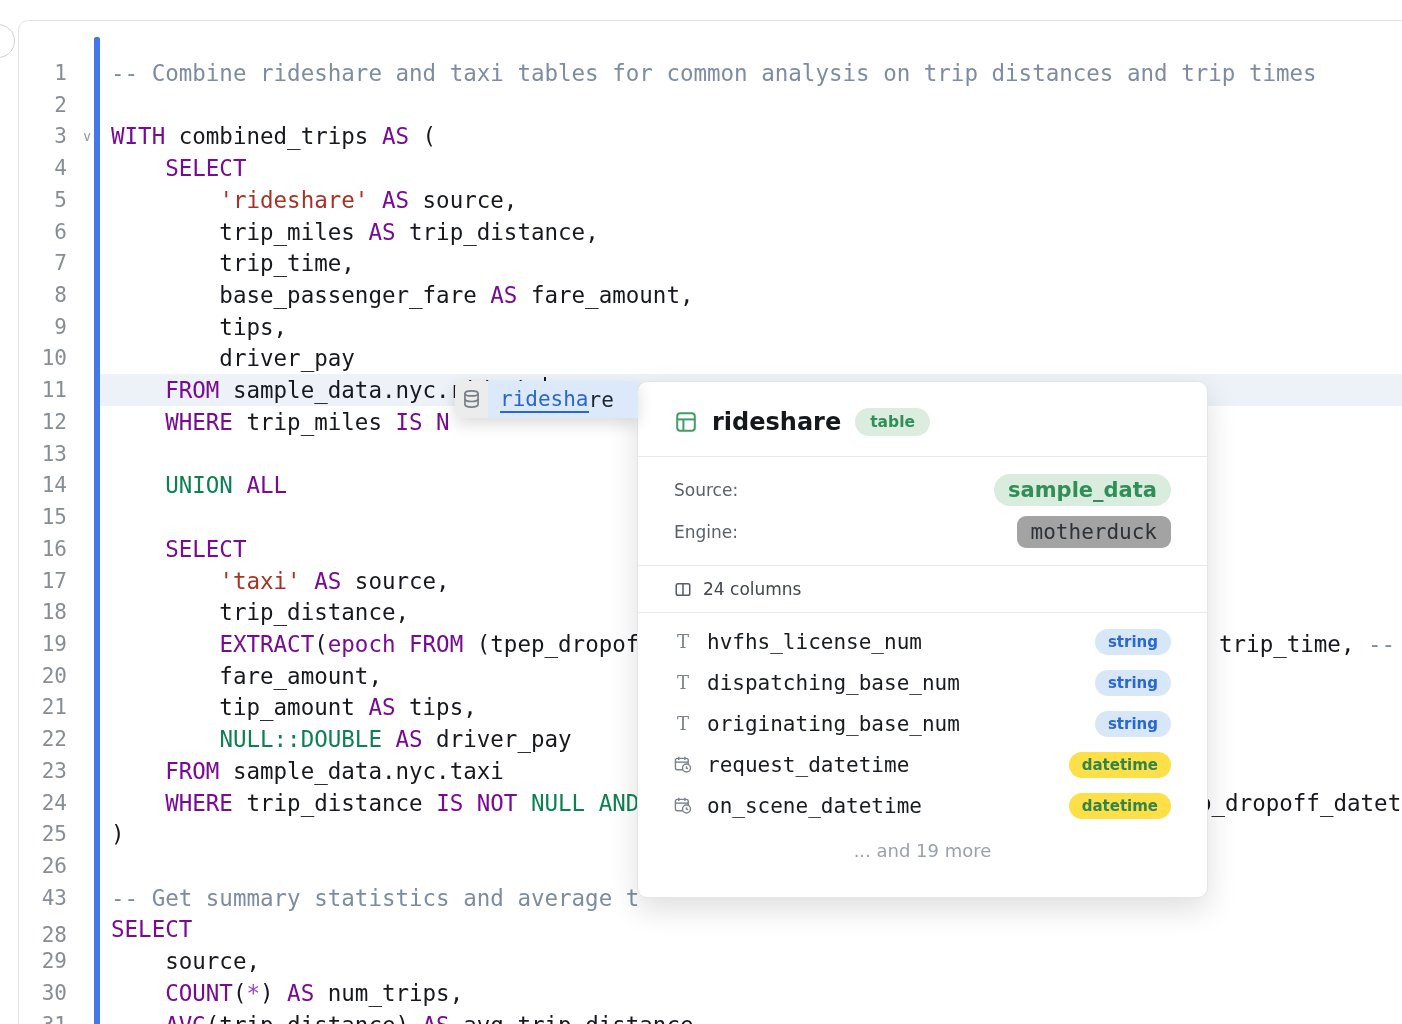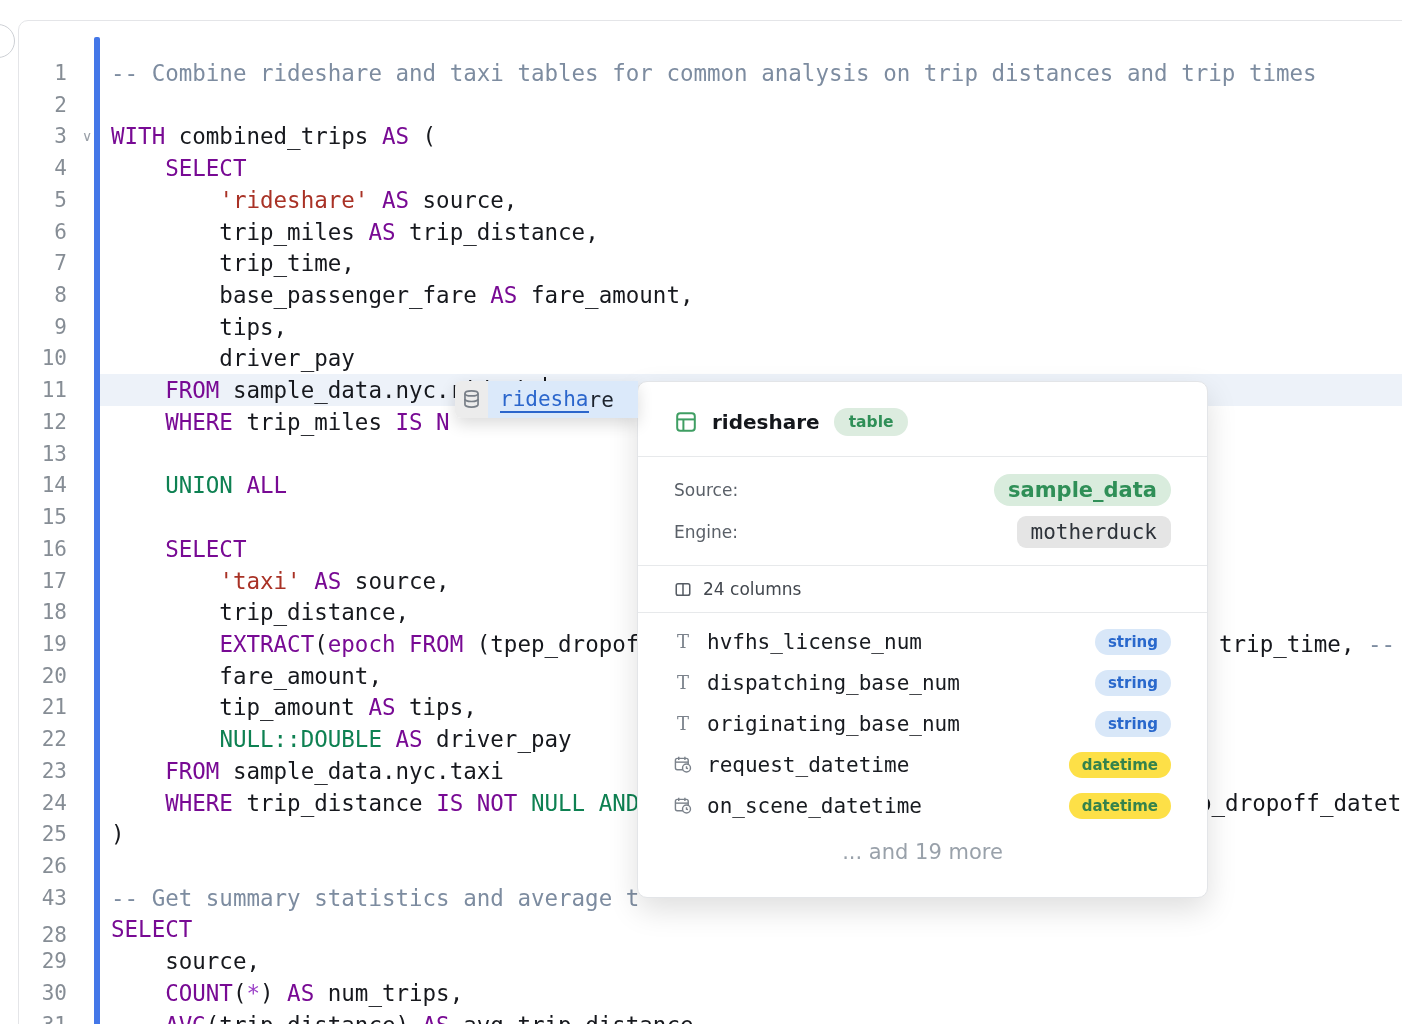--- a/index.html
+++ b/index.html
@@ -39,40 +39,40 @@
   .ac-item{width:150px;height:37px;background:#dbe9fa;display:flex;align-items:center;padding-left:12px;
     font-family:"DejaVu Sans Mono",monospace;font-size:21px;}
   .ac-match{color:#2b66cc;border-bottom:2px solid #2b66cc;}
   .ac-rest{color:#1d242e;}
 
   
   .popup{position:absolute;left:637px;top:381px;width:571px;height:517px;background:#ffffff;z-index:5;
     border:1px solid #e3e5e8;border-radius:10px;box-shadow:0 12px 30px rgba(0,0,0,.13);
     display:flex;flex-direction:column;}
   .p-header{padding:26px 36px 20px 36px;display:flex;align-items:center;gap:14px;}
-  .p-title{font-size:20px;font-weight:bold;color:#14171c;}
+  .p-title{font-size:24px;font-weight:bold;color:#14171c;}
   .pill{border-radius:999px;display:inline-block;text-align:center;}
   .title-badge{background:#dcecdf;color:#2f8f57;font-weight:bold;font-size:15.5px;padding:5px 15px;}
   .p-div{height:1px;background:#e7e9eb;margin:0;flex:none;}
   .p-meta{padding:12px 36px;}
   .meta-row{height:42px;display:flex;align-items:center;}
   .meta-label{font-size:17px;color:#5a6068;}
   .meta-badge{margin-left:auto;font-size:21px;padding:4px 14px;}
   .badge-green{background:#d9ecdd;color:#2f8f57;font-weight:bold;border-radius:999px;}
-  .badge-graymono{background:#e5e5e5;color:#2d3239;font-family:"DejaVu Sans Mono",monospace;border-radius:9px;}
+  .badge-graymono{background:#a3a3a3;color:#2d3239;font-family:"DejaVu Sans Mono",monospace;border-radius:9px;}
   .p-count{padding:13px 36px;display:flex;align-items:center;gap:11px;font-size:17px;color:#42474e;}
   .p-cols{padding:8px 36px 0 36px;}
   .col-row{height:41px;display:flex;align-items:center;gap:15px;}
   .col-name{font-family:"DejaVu Sans Mono",monospace;font-size:21px;color:#181b20;}
   .type-badge{margin-left:auto;font-size:15px;font-weight:bold;padding:4px 13px;border-radius:999px;}
   .type-string{background:#d8e7f8;color:#2968cc;}
   .type-datetime{background:#fde047;color:#35834c;}
   .ticon{font-family:"DejaVu Serif",serif;font-size:18px;color:#7b828b;width:18px;text-align:center;}
   .cicon{width:18px;display:flex;align-items:center;justify-content:center;}
-  .p-more{padding:14px 0 0 0;text-align:center;font-size:21px;color:#99a1aa;}
+  .p-more{padding:14px 0 0 0;text-align:center;font-size:18px;color:#99a1aa;}
 </style>
 </head>
 <body>
 
 <div class="stage">
 
   <div class="editor-panel">
     <div class="gutter">
         <div class="ln" style="top: 36px;">1</div>
         <div class="ln" style="top: 67.72px;">2</div>

